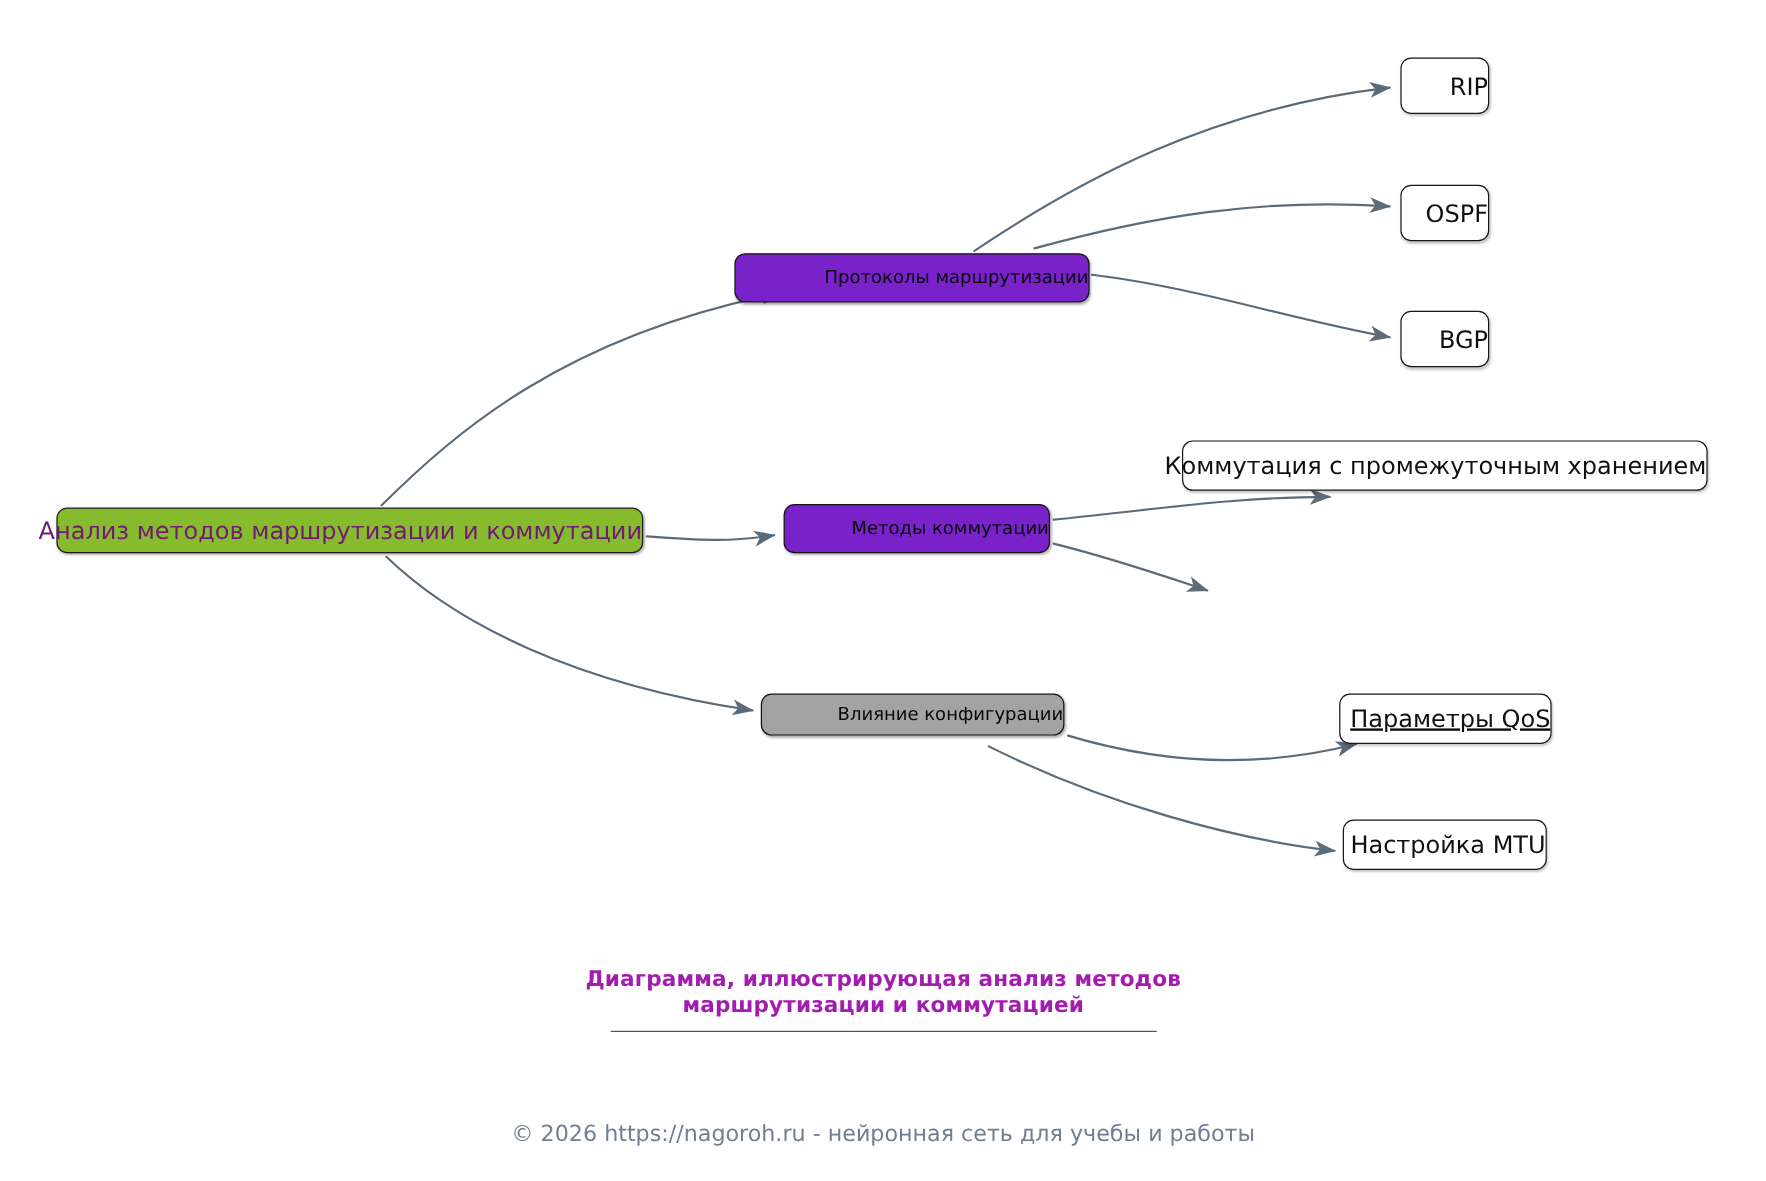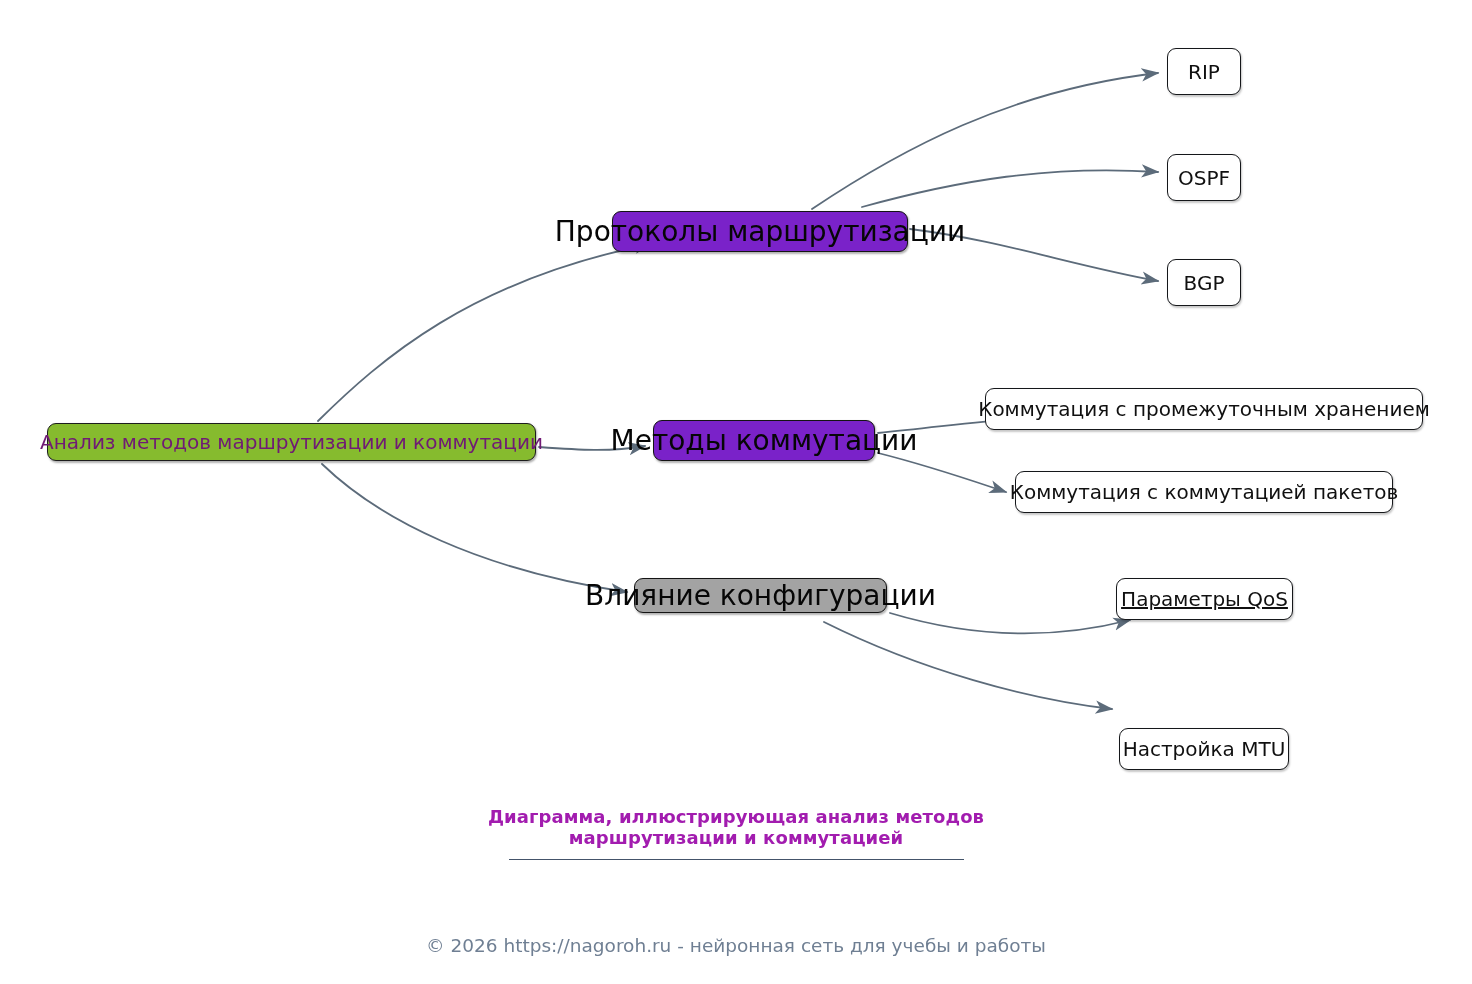--- a/index.html
+++ b/index.html
@@ -34,21 +34,21 @@
     height: 984px;
     pointer-events: none;
   }
 
   
   .node {
     position: absolute;
     box-sizing: border-box;
     display: flex;
     align-items: center;
-    justify-content: center;
+    justify-content: flex-end;
     border-radius: 9px;
     white-space: nowrap;
     line-height: 1;
   }
   .node-label {
     display: block;
     line-height: 1;
   }
 
   .node.root {
@@ -56,21 +56,21 @@
     border: 1.6px solid #1d1d1d;
     color: #0a0a0a;
     font-size: 20px;
     box-shadow: 1px 1.5px 2px rgba(0,0,0,0.30);
   }
 
   .node.branch {
     background: #7a22c9;
     border: 1.6px solid #141414;
     color: #060606;
-    font-size: 28px;
+    font-size: 15px;
     box-shadow: 1px 1.5px 2px rgba(0,0,0,0.30);
   }
 
   .node.leaf {
     background: #ffffff;
     border: 1.6px solid #15171a;
     color: #101010;
     font-size: 20px;
     box-shadow: 1px 1.5px 2px rgba(0,0,0,0.22);
   }
@@ -146,34 +146,31 @@
   <div class="node leaf" style="left: 1167px; top: 154px; width: 74px; height: 47px;">
     <span class="node-label">OSPF</span>
   </div>
   <div class="node leaf" style="left: 1167px; top: 259px; width: 74px; height: 47px;">
     <span class="node-label">BGP</span>
   </div>
 
   <div class="node branch" style="left: 653px; top: 420px; width: 222px; height: 41px; background: rgb(122, 34, 201); color: rgb(6, 6, 6);">
     <span class="node-label">Методы коммутации</span>
   </div>
-  <div class="node leaf" style="left: 985px; top: 388px; width: 438px; height: 42px;">
+  <div class="node leaf" style="left: 985px; top: 367px; width: 438px; height: 42px;">
     <span class="node-label">Коммутация с промежуточным хранением</span>
-  </div>
-  <div class="node leaf" style="left: 1015px; top: 471px; width: 378px; height: 42px;">
-    <span class="node-label">Коммутация с коммутацией пакетов</span>
   </div>
 
   <div class="node branch" style="left: 634px; top: 578px; width: 253px; height: 35px; background: #a3a3a3; color: rgb(6, 6, 6);">
     <span class="node-label">Влияние конфигурации</span>
   </div>
   <div class="node leaf" style="left: 1116px; top: 578px; width: 177px; height: 42px; text-decoration: underline;">
     <span class="node-label">Параметры QoS</span>
   </div>
-  <div class="node leaf" style="left: 1119px; top: 683px; width: 170px; height: 42px; margin-top: 45px;">
+  <div class="node leaf" style="left: 1119px; top: 683px; width: 170px; height: 42px;">
     <span class="node-label">Настройка MTU</span>
   </div>
 
 </div>
 
 <div id="caption-block">
   <div class="caption-line">Диаграмма, иллюстрирующая анализ методов</div>
   <div class="caption-line">маршрутизации и коммутацией</div>
   <div id="caption-divider"></div>
 </div>

